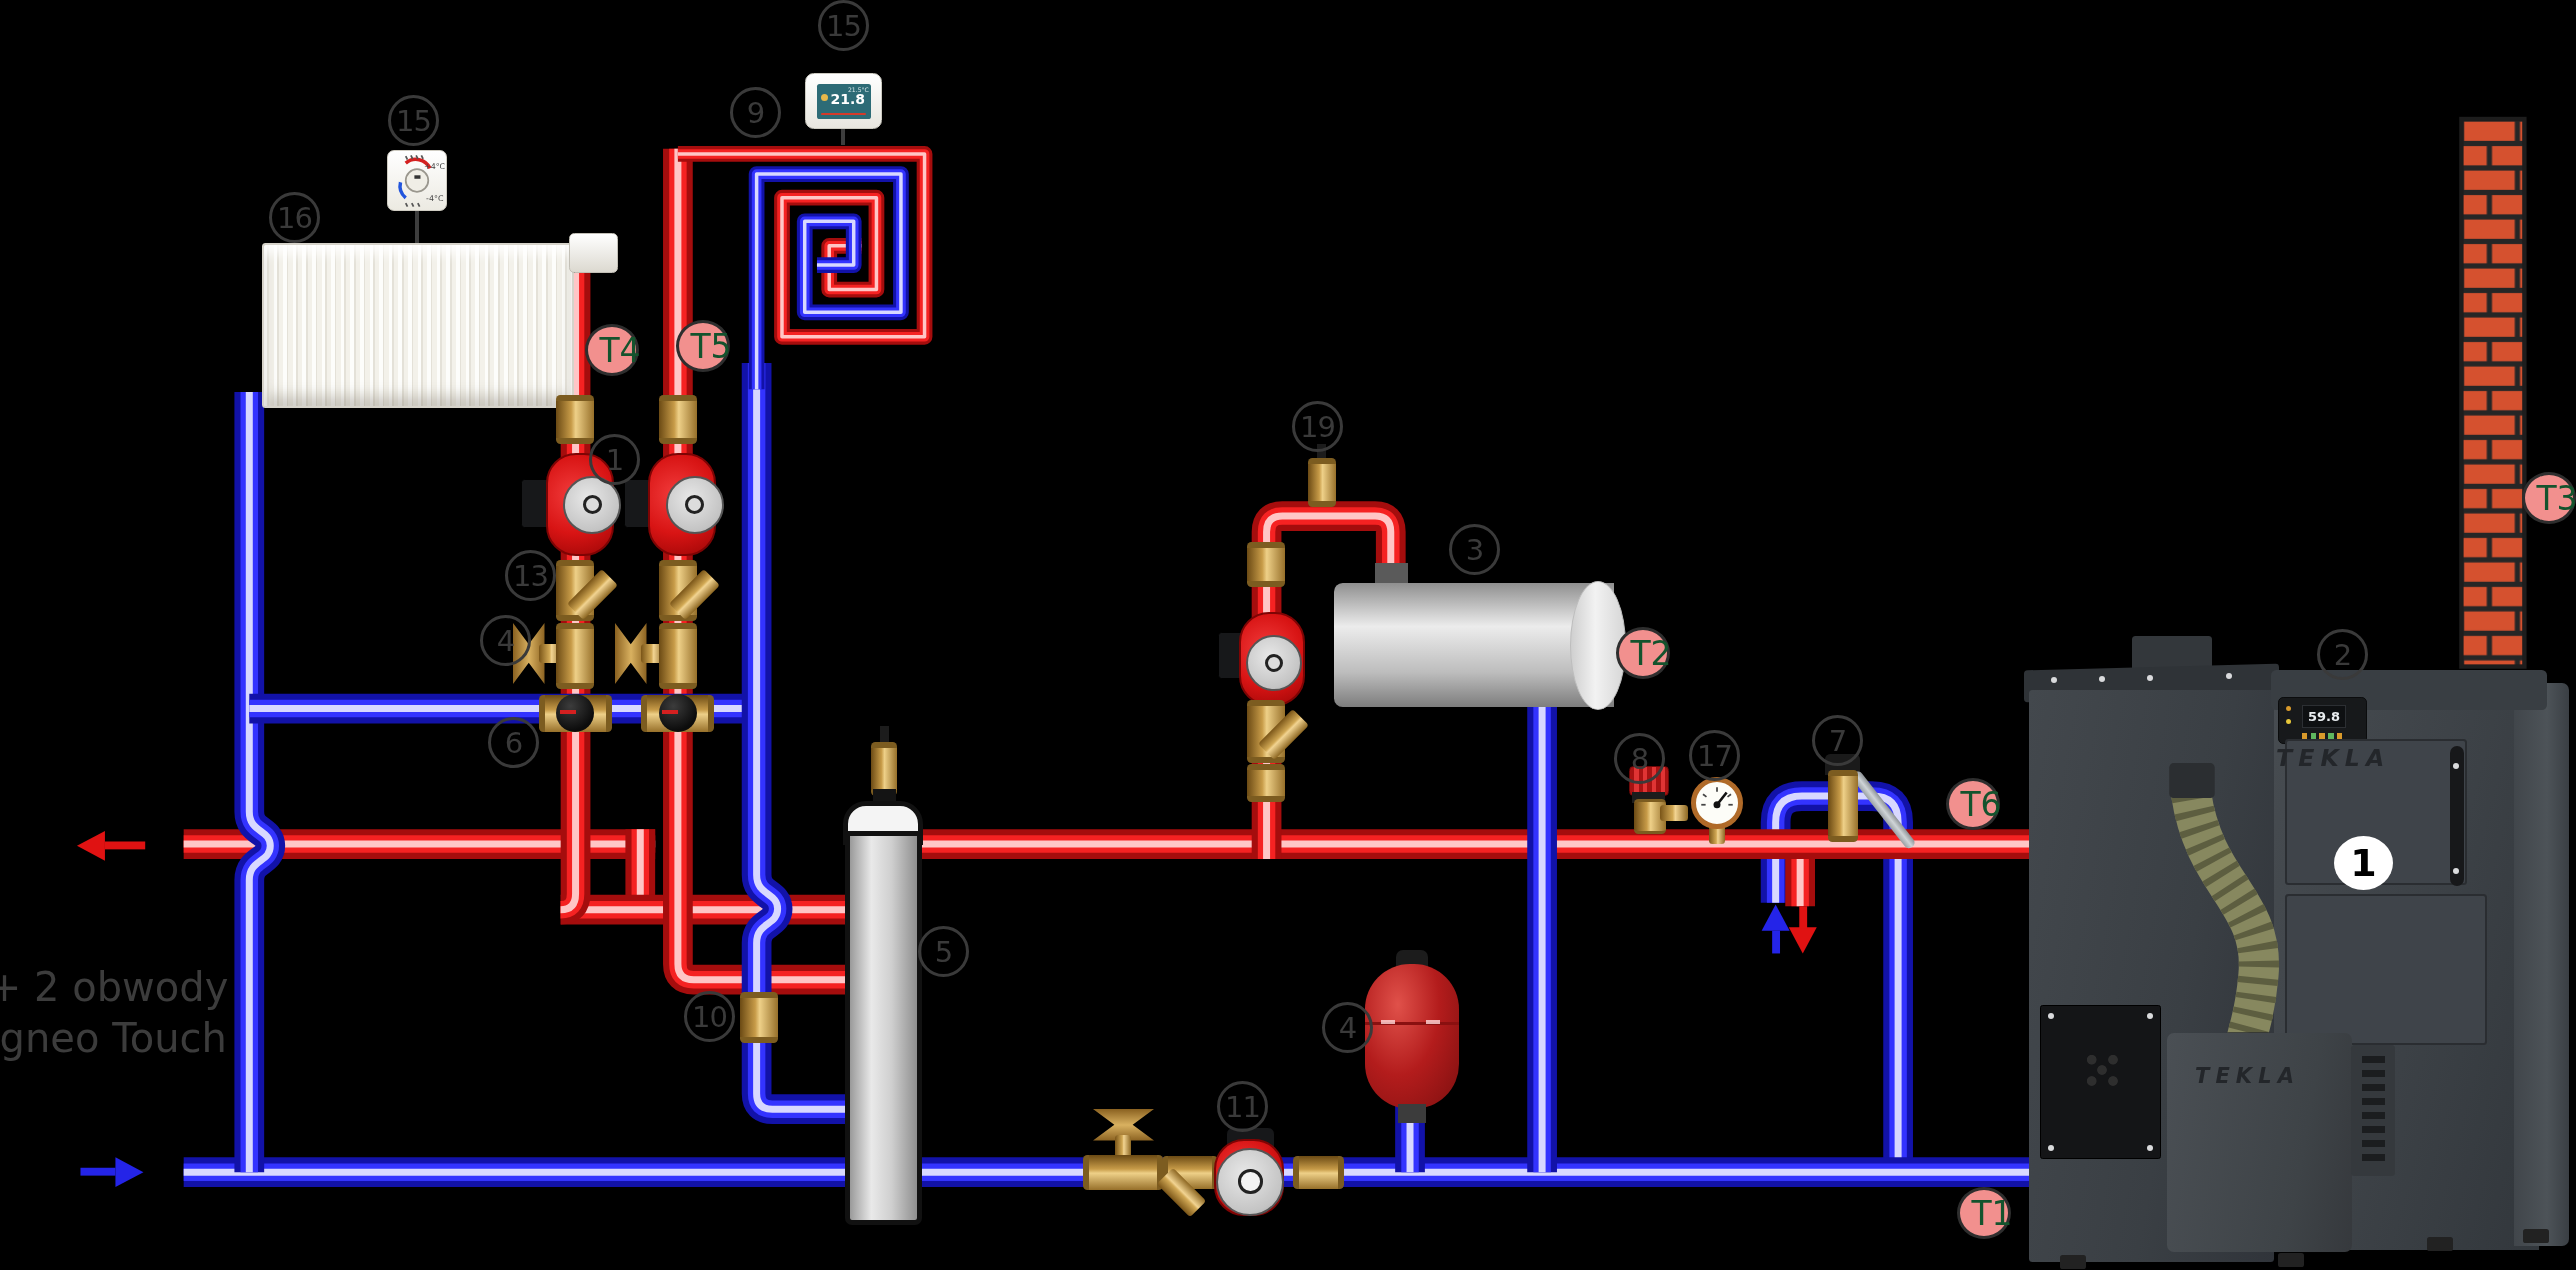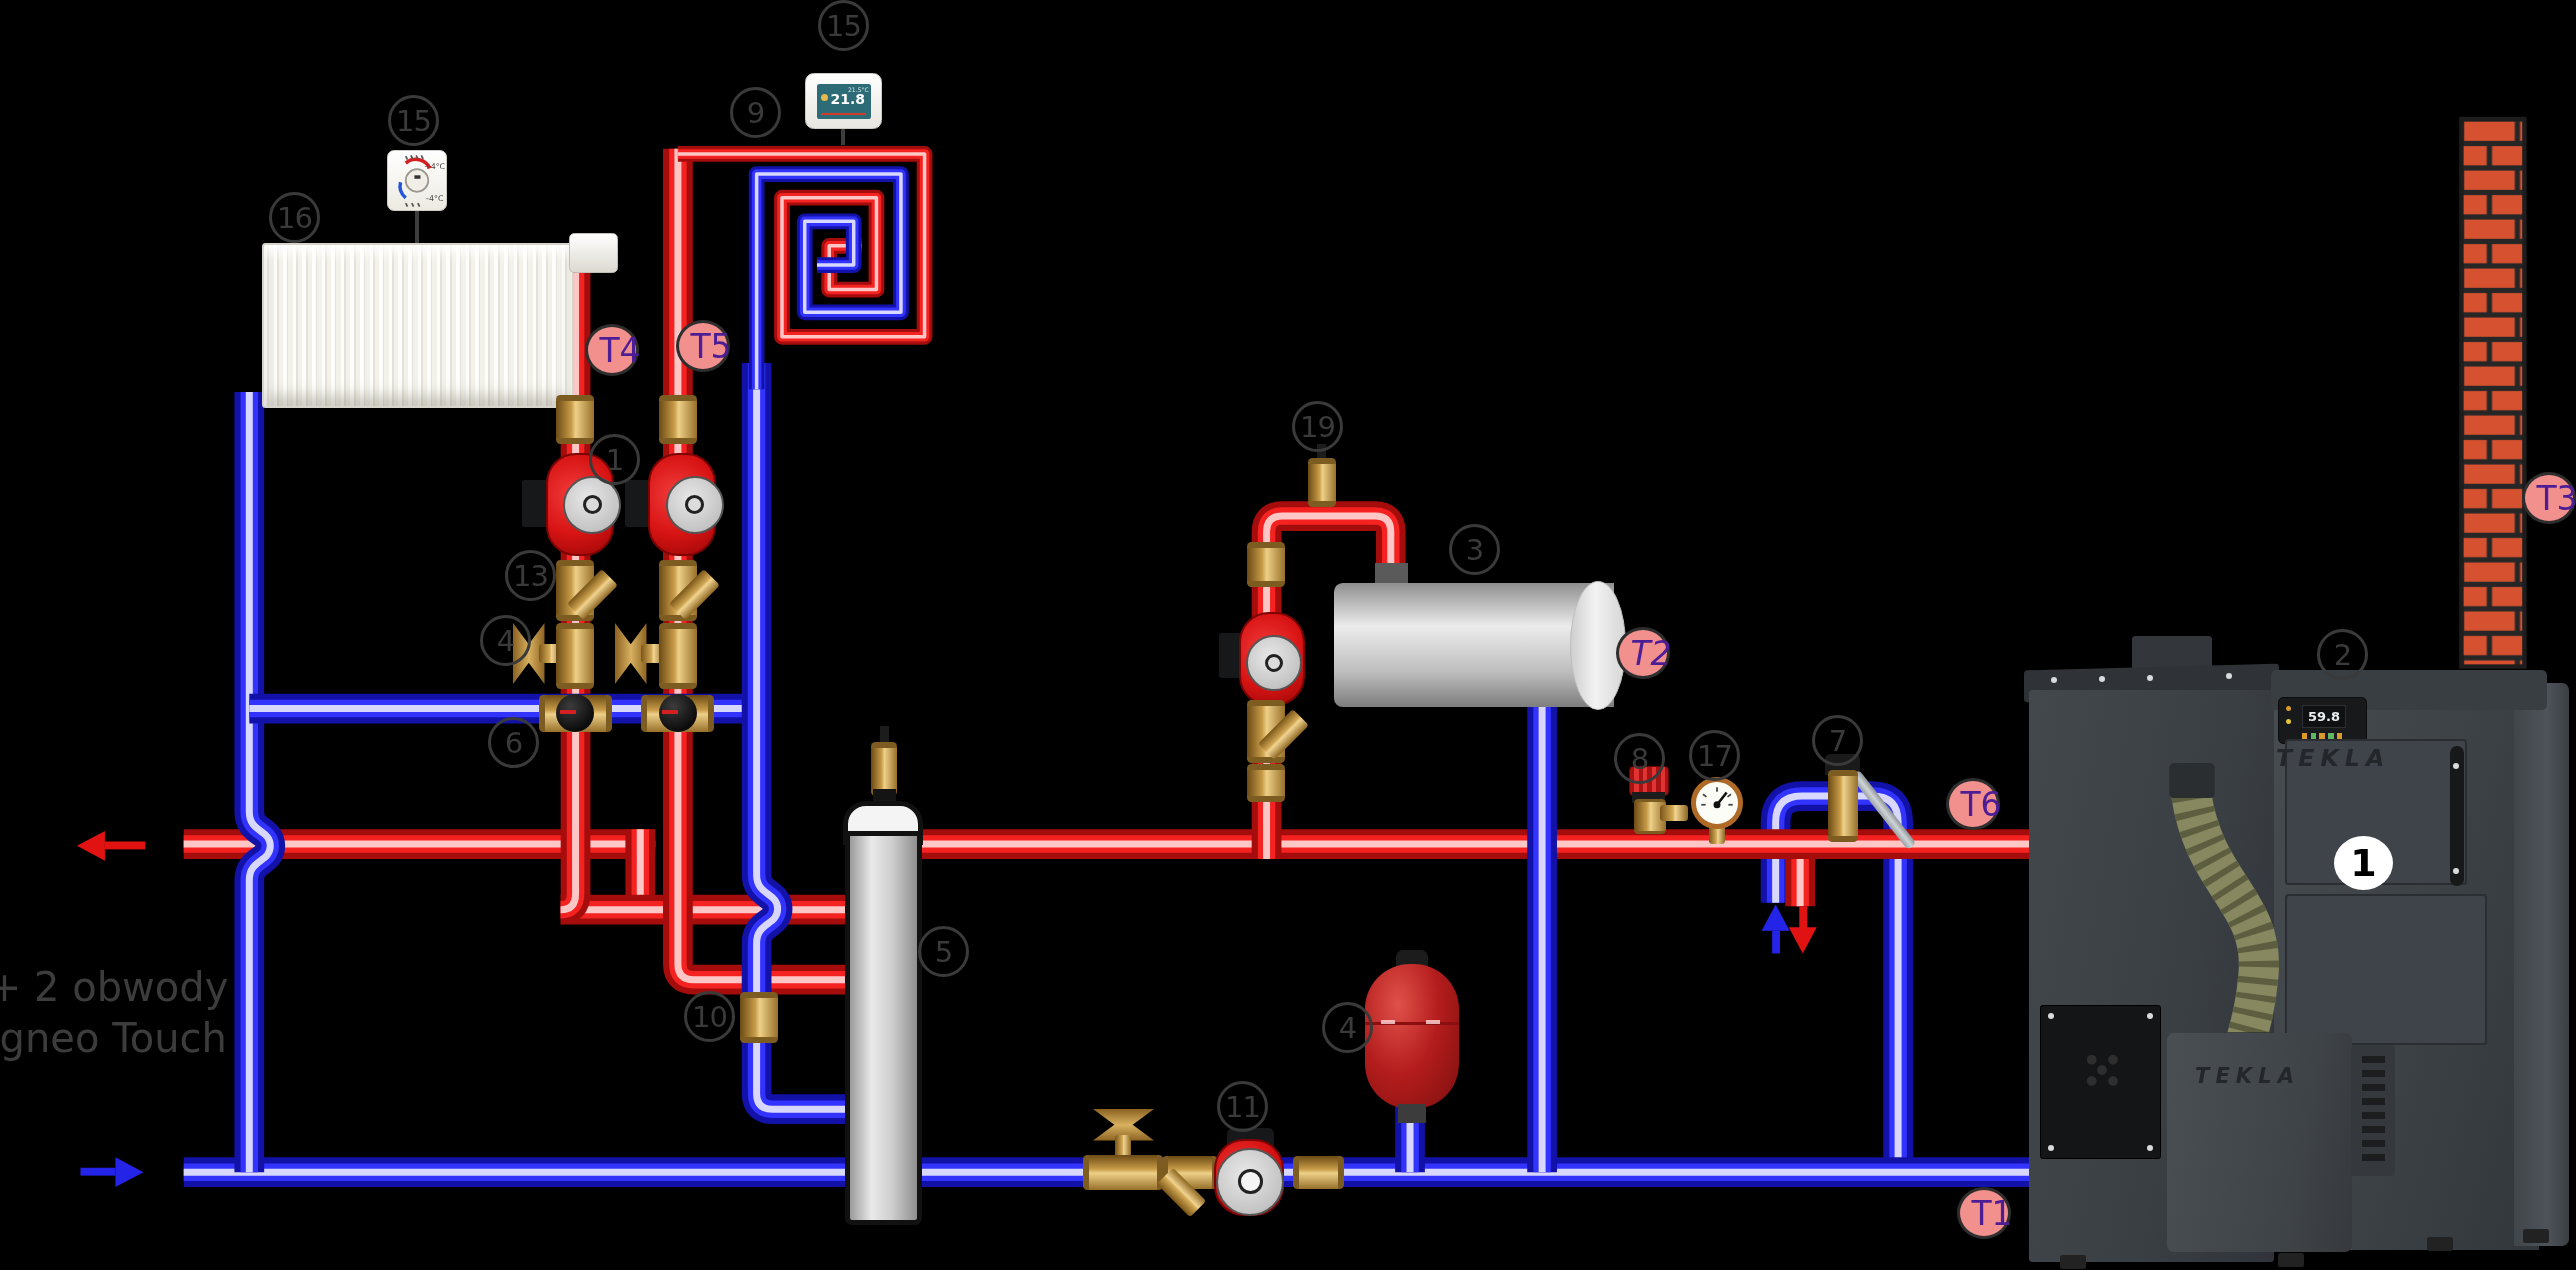--- a/index.html
+++ b/index.html
@@ -5,21 +5,21 @@
   html,body{margin:0;padding:0;background:#000;}
   #stage{position:relative;width:2576px;height:1271px;background:#000;overflow:hidden;
          font-family:"DejaVu Sans",sans-serif;}
   svg.layer{position:absolute;left:0;top:0;z-index:1;}
   
   .lbl{position:absolute;box-sizing:border-box;width:51px;height:51px;border:3.5px solid #3a3a3a;
        border-radius:50%;color:#3a3a3a;display:flex;align-items:center;justify-content:center;
        font-size:29px;z-index:6;letter-spacing:-0.9px;}
   
   .slbl{position:absolute;box-sizing:border-box;width:54px;height:52px;background:#f2908e;
-        border:3.5px solid #2e2e2e;border-radius:50%;color:#4c1d95;display:flex;align-items:center;
+        border:3.5px solid #2e2e2e;border-radius:50%;color:#14532d;display:flex;align-items:center;
         justify-content:center;font-size:33px;z-index:6;padding-left:16px;}
   
   .wlbl{position:absolute;width:59px;height:54px;background:#fff;border-radius:50%;color:#000;
         display:flex;align-items:center;justify-content:center;font-size:38px;font-weight:bold;z-index:6;}
   .un-v{position:absolute;box-sizing:border-box;border-radius:4.4px;z-index:4;
         background:linear-gradient(90deg,#6b4a14,#c79b48 40%,#eed088 52%,#97702a);
         border-top:6.1px solid #7c5c20;border-bottom:6.1px solid #7c5c20;}
   .un-h{position:absolute;box-sizing:border-box;border-radius:4.4px;z-index:4;
         background:linear-gradient(180deg,#6b4a14,#c79b48 40%,#eed088 52%,#97702a);
         border-left:6.1px solid #7c5c20;border-right:6.1px solid #7c5c20;}
@@ -379,21 +379,21 @@
   <div class="lbl" style="left:589px;top:434px;">1</div>
   <div class="lbl" style="left:505px;top:550px;">13</div>
   <div class="lbl" style="left:480px;top:615px;">4</div>
   <div class="lbl" style="left:388px;top:95px;">15</div>
   <div class="lbl" style="left:818px;top:0px;">15</div>
   <div class="lbl" style="left:269px;top:192px;">16</div>
   <div class="lbl" style="left:1689px;top:730px;">17</div>
   <div class="lbl" style="left:1292px;top:401px;">19</div>
 
   <div class="slbl" style="left:1957px;top:1187px;">T1</div>
-  <div class="slbl" style="left:1616px;top:627px;font-style:italic;">T2</div>
+  <div class="slbl" style="left:1616px;top:627px;">T2</div>
   <div class="slbl" style="left:2522px;top:472px;">T3</div>
   <div class="slbl" style="left:585px;top:324px;">T4</div>
   <div class="slbl" style="left:676px;top:320px;">T5</div>
   <div class="slbl" style="left:1946px;top:778px;">T6</div>
 
   <div class="note" style="left:-12.2px;top:962px;">
     <div>+ 2 obwody</div>
     <div>Igneo Touch</div>
   </div>
 

